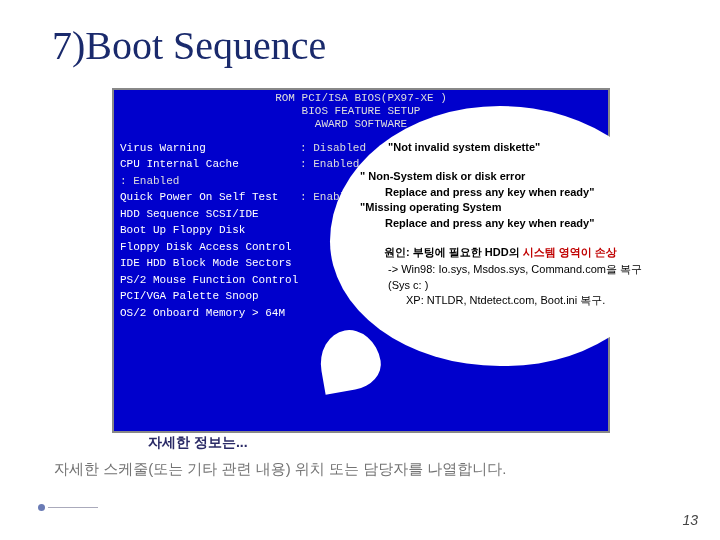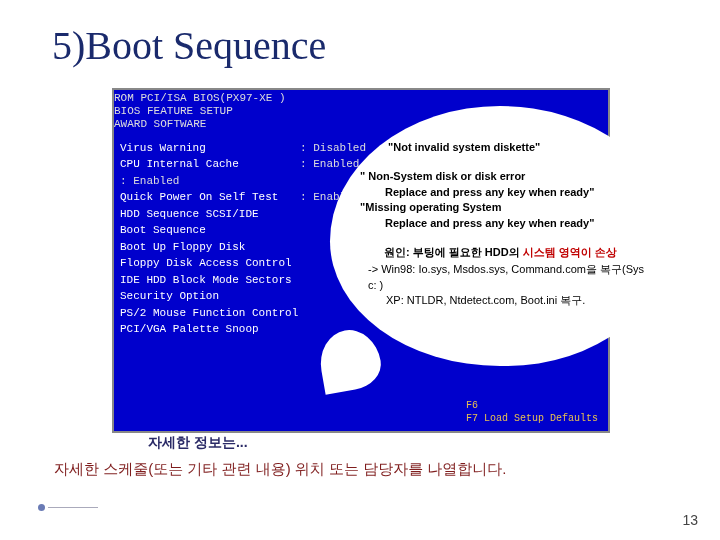--- a/index.html
+++ b/index.html
@@ -23,20 +23,21 @@
   .bios-box {
     position: absolute;
     top: 88px;
     left: 112px;
     width: 498px;
     height: 345px;
     background: #0000cc;
     border: 2px solid #888;
   }
   .bios-header {
+    text-align: center;
     color: #ddd;
     font-family: "Courier New", monospace;
     font-size: 11px;
     line-height: 1.2;
     padding-top: 2px;
     white-space: pre;
   }
   .bios-body {
     display: flex;
     color: #fff;
@@ -84,44 +85,45 @@
     height: 60px;
     background: #fff;
     border-radius: 50% 50% 50% 0 / 60% 60% 40% 40%;
     transform: rotate(-10deg);
   }
   .bubble .msg1 { margin-left: 28px; margin-bottom: 14px; font-weight: bold; }
   .bubble .msg2 { font-weight: bold; margin-bottom: 0; }
   .bubble .msg2 .indent { margin-left: 25px; display: block; }
   .bubble .cause { margin-top: 14px; font-weight: bold; margin-left: 24px; }
   .bubble .cause .hl { color: #c00000; }
-  .bubble .fix { margin-left: 8px; margin-top: 2px; }
+  .bubble .fix { margin-left: 28px; margin-top: 2px; }
   .info-link {
     position: absolute;
     top: 434px;
     left: 148px;
     font-size: 14px;
     font-weight: bold;
     color: #2a2a66;
     font-family: Liberation Sans, sans-serif;
   }
   .footer-text {
     position: absolute;
     top: 460px;
     left: 54px;
     font-size: 15px;
-    color: #7f1d1d;
+    color: #737373;
     font-family: "Malgun Gothic", sans-serif;
   }
   .page-num {
     position: absolute;
     bottom: 12px;
     right: 22px;
     font-size: 14px;
     color: #444;
+    font-style: italic;
   }
   .deco-line {
     position: absolute;
     bottom: 28px;
     left: 38px;
     width: 60px;
     height: 8px;
   }
   .deco-line::before {
     content: "";
@@ -135,21 +137,21 @@
     content: "";
     position: absolute;
     left: 10px; top: 3px;
     width: 50px; height: 1px;
     background: #aab;
   }
 </style>
 </head>
 <body>
 
-<div class="title">5)Boot Sequence</div>
+<div class="title">7)Boot Sequence</div>
 
 <div class="bios-box">
   <div class="bios-header"><span>ROM PCI/ISA BIOS(PX97-XE )</span>
 <span>BIOS FEATURE SETUP</span>
 <span>AWARD SOFTWARE</span></div>
   <div class="bios-body">
     <div class="bios-col-left">
       <div class="bios-row">
           <span class="bios-label">Virus Warning</span>
           <span class="bios-val">: Disabled</span>
@@ -162,45 +164,38 @@
           <span class="bios-val">: Enabled</span>
         </div>
       <div class="bios-row">
           <span class="bios-label">Quick Power On Self Test</span>
           <span class="bios-val">: Enabled</span>
         </div>
       <div class="bios-row">
           <span class="bios-label">HDD Sequence SCSI/IDE</span>
         </div>
       <div class="bios-row">
-          <span class="bios-label">Boot Sequence</span>
-        </div>
-      <div class="bios-row">
           <span class="bios-label">Boot Up Floppy Disk</span>
         </div>
       <div class="bios-row">
           <span class="bios-label">Floppy Disk Access Control</span>
         </div>
       <div class="bios-row">
           <span class="bios-label">IDE HDD Block Mode Sectors</span>
         </div>
       <div class="bios-row">
-          <span class="bios-label">Security Option</span>
-        </div>
-      <div class="bios-row">
           <span class="bios-label">PS/2 Mouse Function Control</span>
         </div>
       <div class="bios-row">
           <span class="bios-label">PCI/VGA Palette Snoop</span>
         </div>
+      <div class="bios-row">
+          <span class="bios-label">OS/2 Onboard Memory &gt; 64M</span>
+        </div>
     </div>
-  </div>
-  <div class="bios-footer">
-    <div>F6</div>
-    <div>F7    Load Setup Defaults</div>
   </div>
 </div>
 
 <div class="bubble-tail"></div>
 <div class="bubble">
   <div class="msg1">"Not invalid system diskette"</div>
   <div class="msg2">
     <span>" Non-System disk or disk error</span>
     <span class="indent">Replace and press any key when ready"</span>
     <span>"Missing operating System</span>

